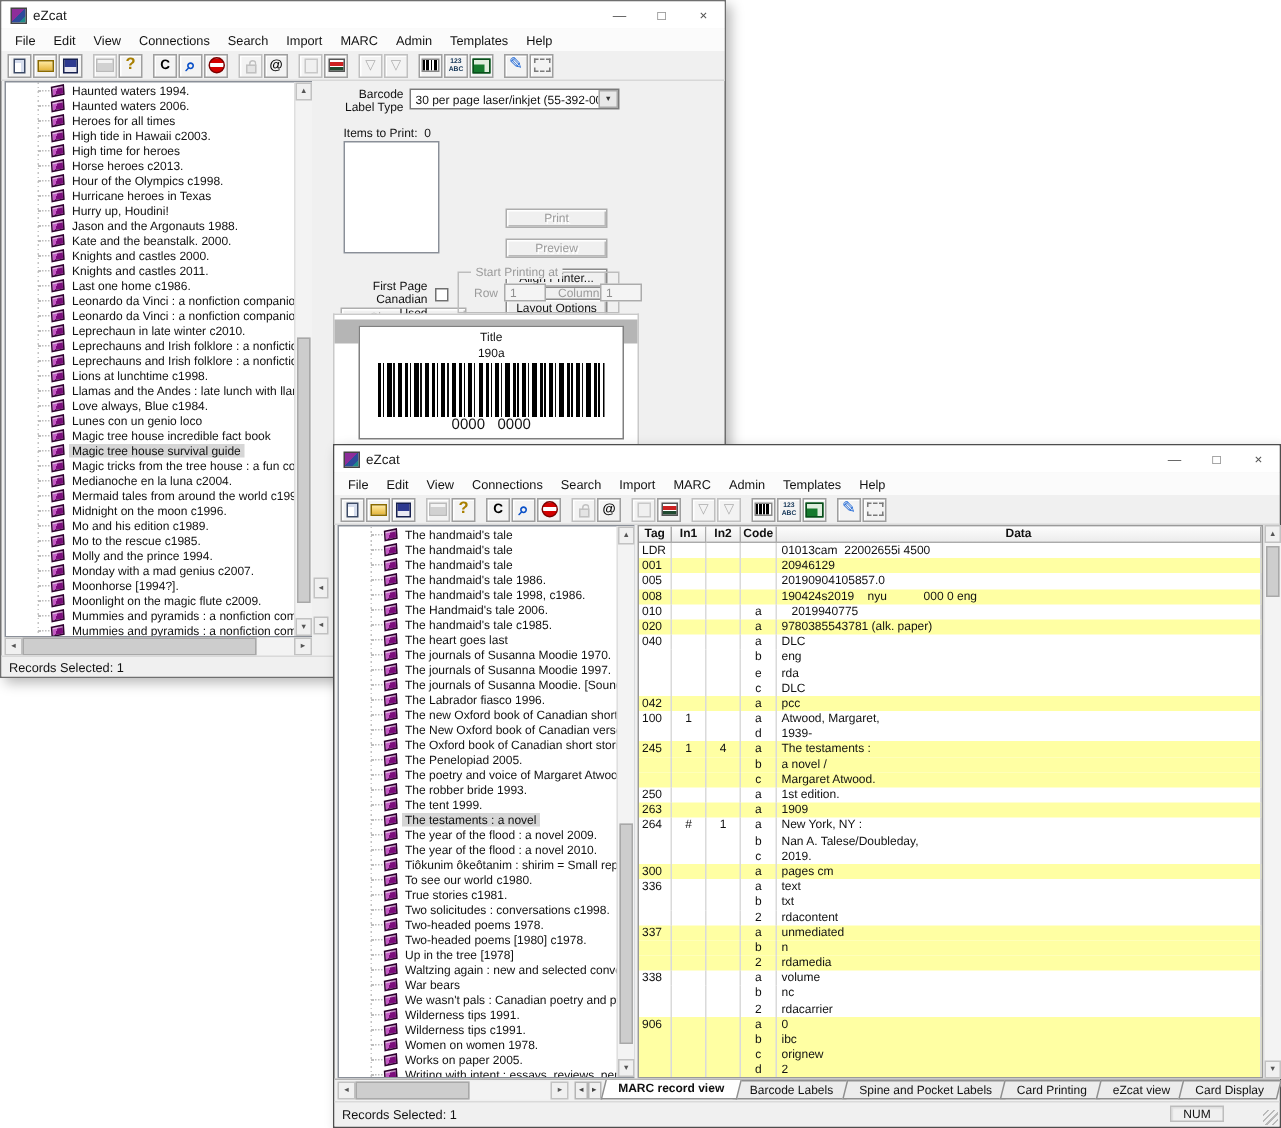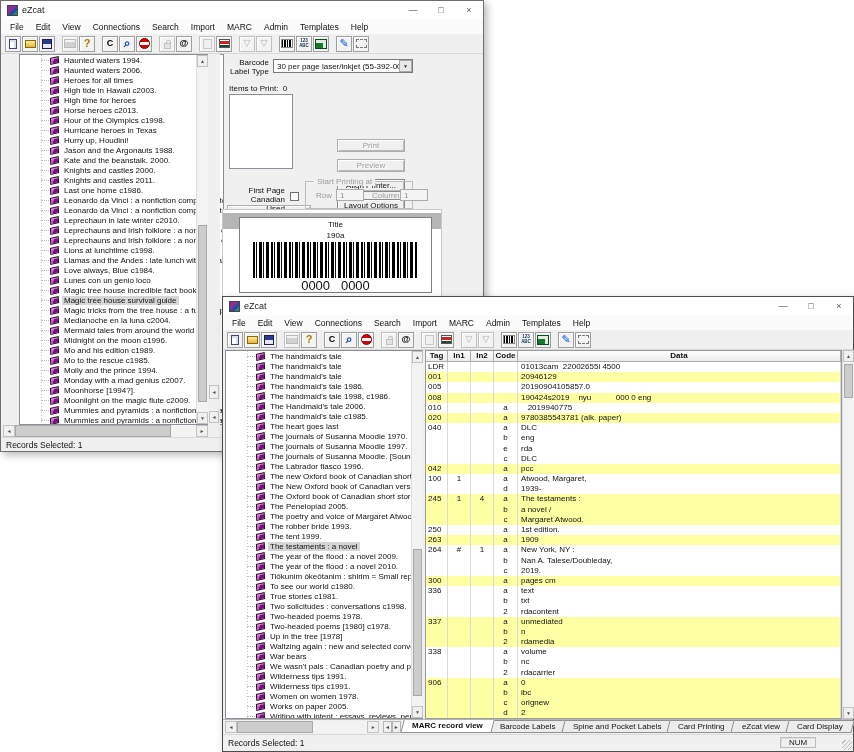--- a/index.html
+++ b/index.html
@@ -79,21 +79,21 @@
   .group{position:absolute;border:1px solid #bdbdbd;}
   .gtitle{position:absolute;top:-5px;left:8px;background:#f0f0f0;padding:0 3px;font-size:8px;color:#9b9b9b;}
   .gfield{position:absolute;height:12px;background:#f4f4f4;border:1px solid #ababab;font-size:8px;color:#8f8f8f;padding:1px 3px;}
   
   .pvwrap{position:absolute;background:#fff;border:1px solid #c9c9c9;border-bottom:1px solid #9a9a9a;}
   .pvstrip{position:absolute;left:0;right:0;top:3px;height:16px;background:#b5b5b5;}
   .pvlabel{position:absolute;left:16px;right:9px;top:7px;bottom:4px;background:#fff;border:1px solid #808080;text-align:center;}
   .pvt{font-size:8px;line-height:9px;margin-top:2px;}
   .stripes{margin:2px auto 0;width:86%;height:36px;
     background:repeating-linear-gradient(90deg,#000 0 2px,#fff 2px 3px,#000 3px 4px,#fff 4px 6px,#000 6px 9px,#fff 9px 10px,#111 10px 11px,#fff 11px 13px,#000 13px 16px,#fff 16px 18px);}
-  .digits{font-size:13px;white-space:pre;}
+  .digits{font-size:10px;white-space:pre;}
   
   .mtable{position:absolute;background:#fff;border:1px solid #9a9a9a;overflow:hidden;}
   .mhead{display:flex;height:11px;}
   .mhead span{background:linear-gradient(#fdfdfd,#ececec);border-right:1px solid #ababab;border-bottom:1px solid #ababab;
     font-size:8px;font-weight:bold;text-align:center;line-height:10px;}
   .mrow{display:flex;height:10.2px;line-height:10px;font-size:8px;}
   .mrow.y{background:#ffffa3;}
   .mrow span{border-right:1px solid #dadada;overflow:hidden;white-space:nowrap;}
   .ct{width:22px;padding-left:2px;}
   .ci{width:23px;text-align:center;}
@@ -194,21 +194,21 @@
         <span class="ticon k-card"></span>
       </span>
       <span class="tbtn sep">
         <span class="ticon k-pen">✎</span>
       </span>
       <span class="tbtn">
         <span class="ticon k-dotted"></span>
       </span>
   </div>
 
-  <div class="list" style="left:18px;top:53px;width:205px;height:371px">
+  <div class="list" style="left:2px;top:53px;width:205px;height:371px">
 
       <div class="lrow">
         <span class="tree"></span>
         <span class="bk"></span>
         <span class="lbl">Haunted waters  1994.</span>
       </div>
 
       <div class="lrow">
         <span class="tree"></span>
         <span class="bk"></span>
@@ -462,21 +462,21 @@
   <span class="chk" style="left:289px;top:191px"></span>
 
   <div class="group" style="left:304px;top:180px;width:108px;height:28px">
     <span class="gtitle">Start Printing at</span>
     <span class="plabel dimtext" style="left:10px;top:9px">Row</span>
     <span class="gfield" style="left:30px;top:7px;width:28px">1</span>
     <span class="plabel dimtext" style="left:66px;top:9px">Column</span>
     <span class="gfield" style="left:94px;top:7px;width:28px">1</span>
   </div>
 
-  <div class="pvwrap" style="left:221px;top:208px;width:220px;height:89px">
+  <div class="pvwrap" style="left:221px;top:208px;width:204px;height:89px">
     <div class="pvstrip"></div>
     <div class="pvlabel">
       <div class="pvt">Title</div>
       <div class="pvt">190a</div>
       <div class="stripes"></div>
       <div class="digits">0000   0000</div>
     </div>
   </div>
 
   <div class="hsb" style="left:2px;top:424px;width:205px">

